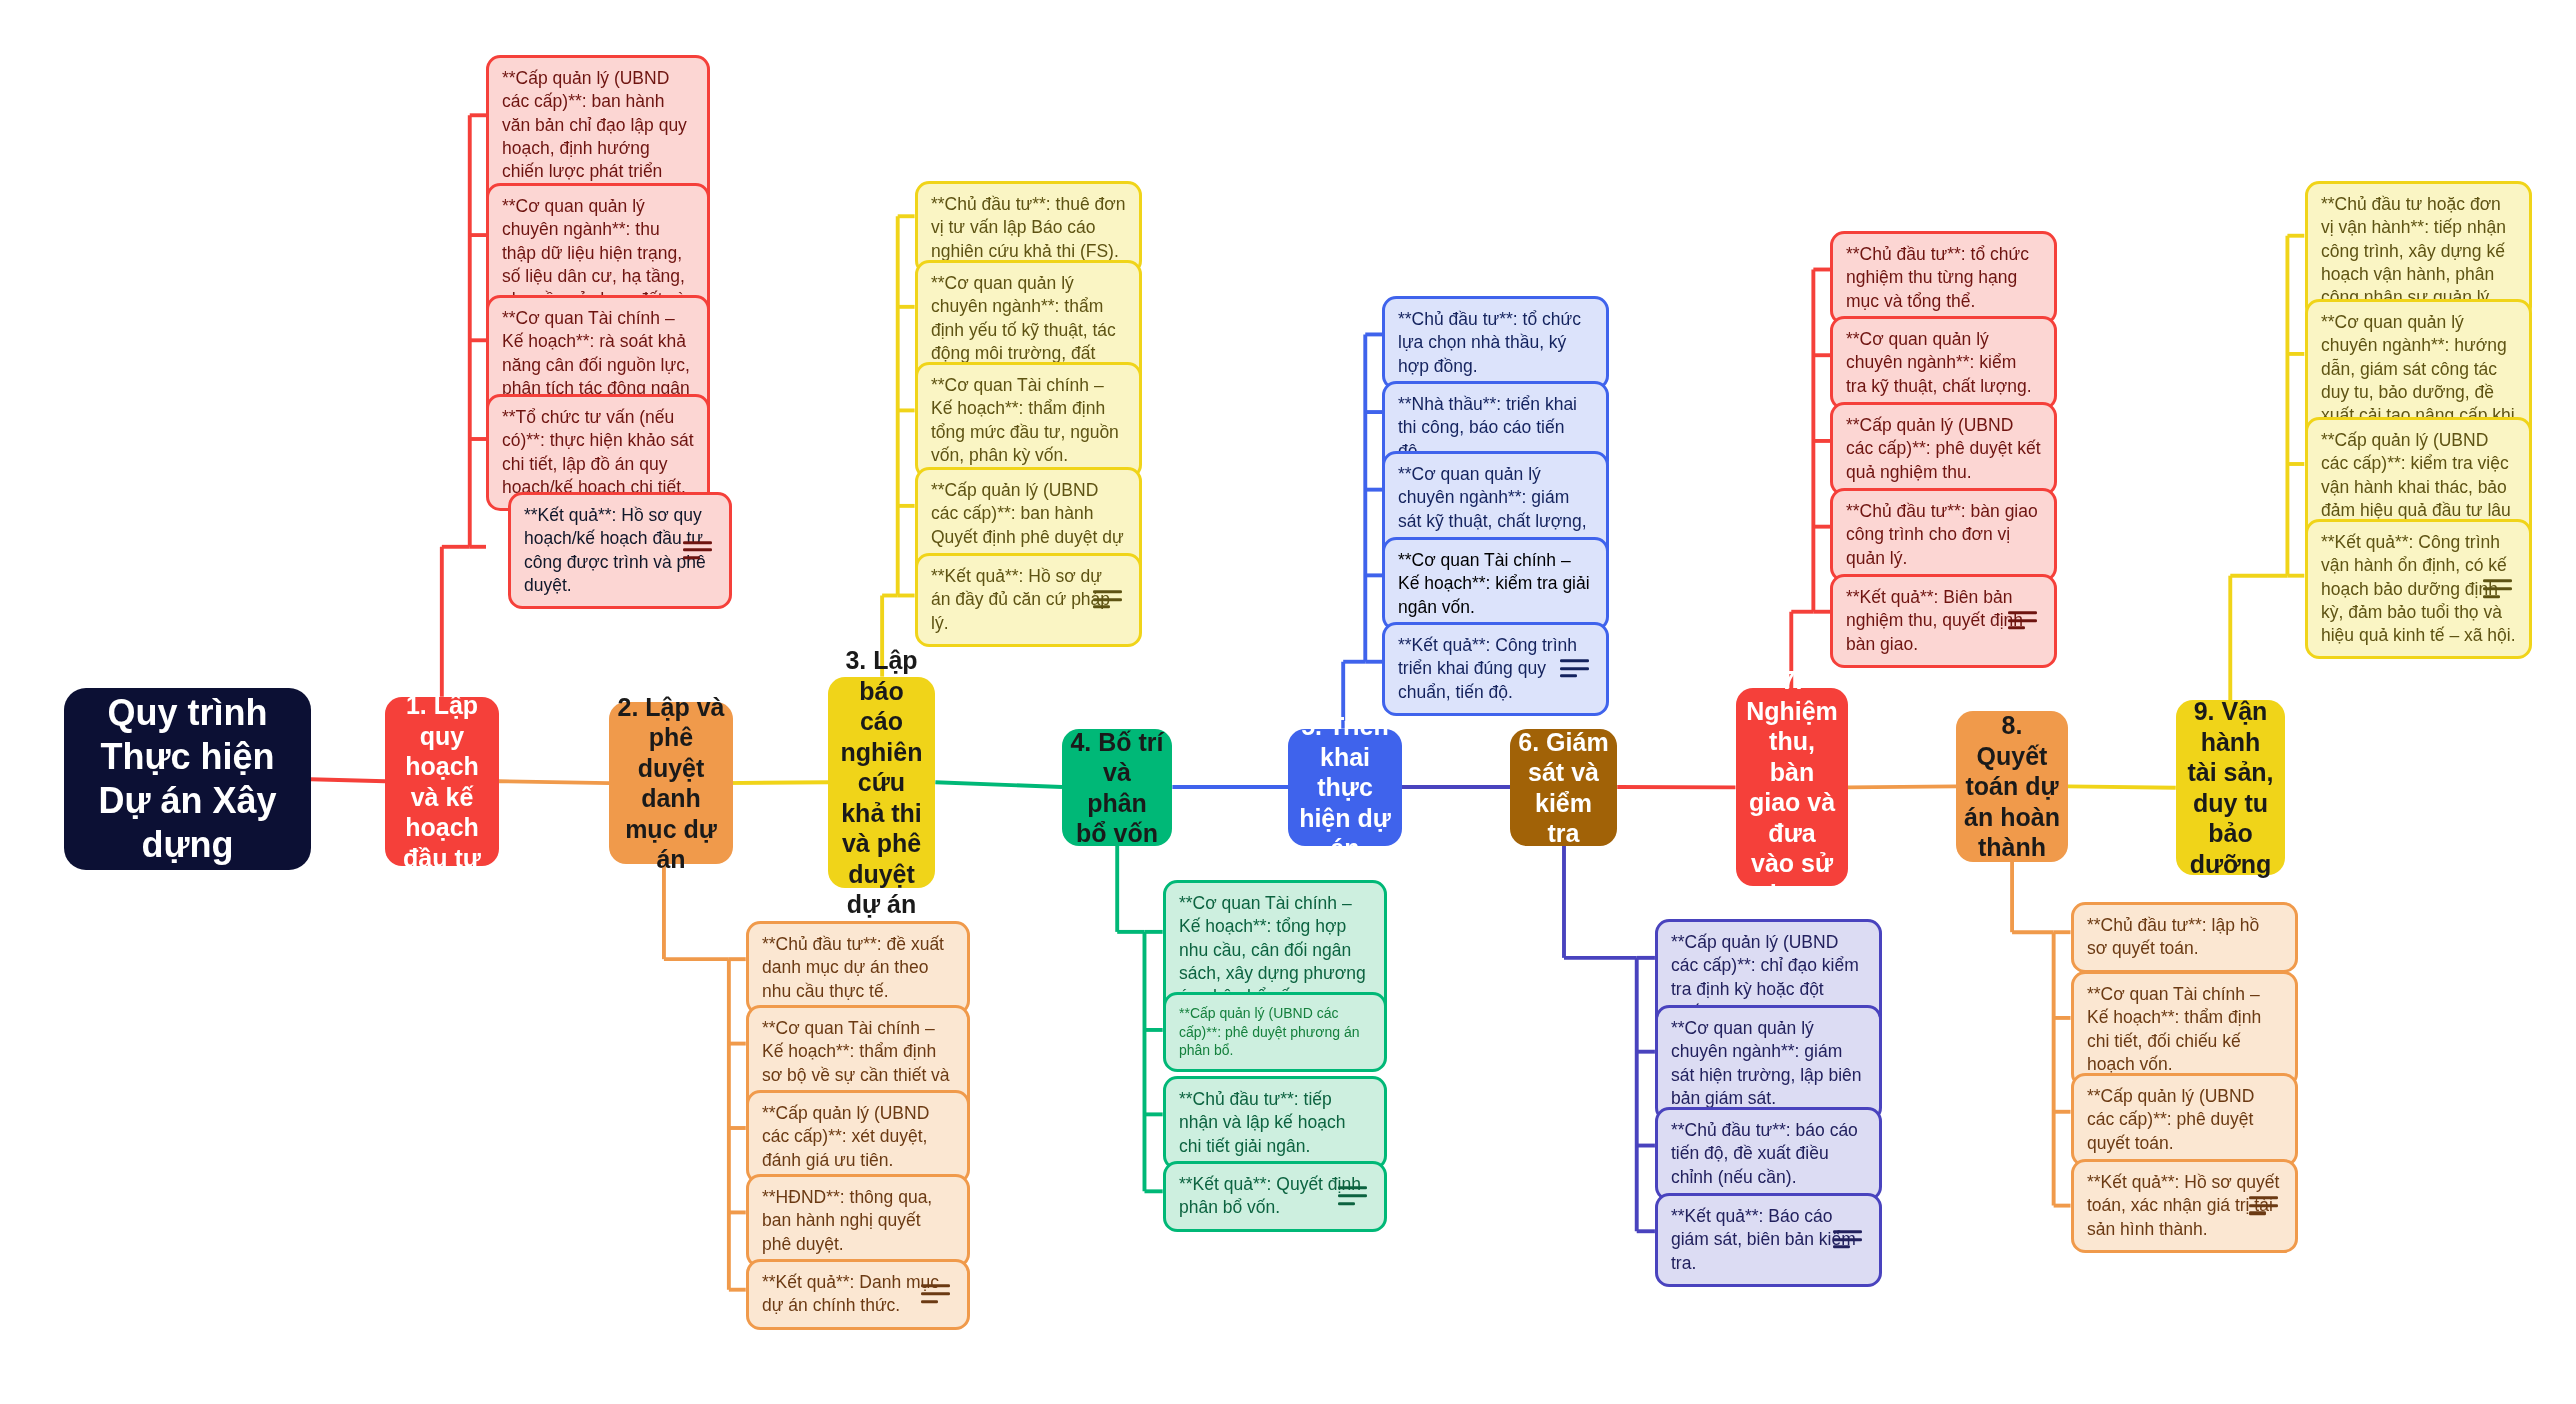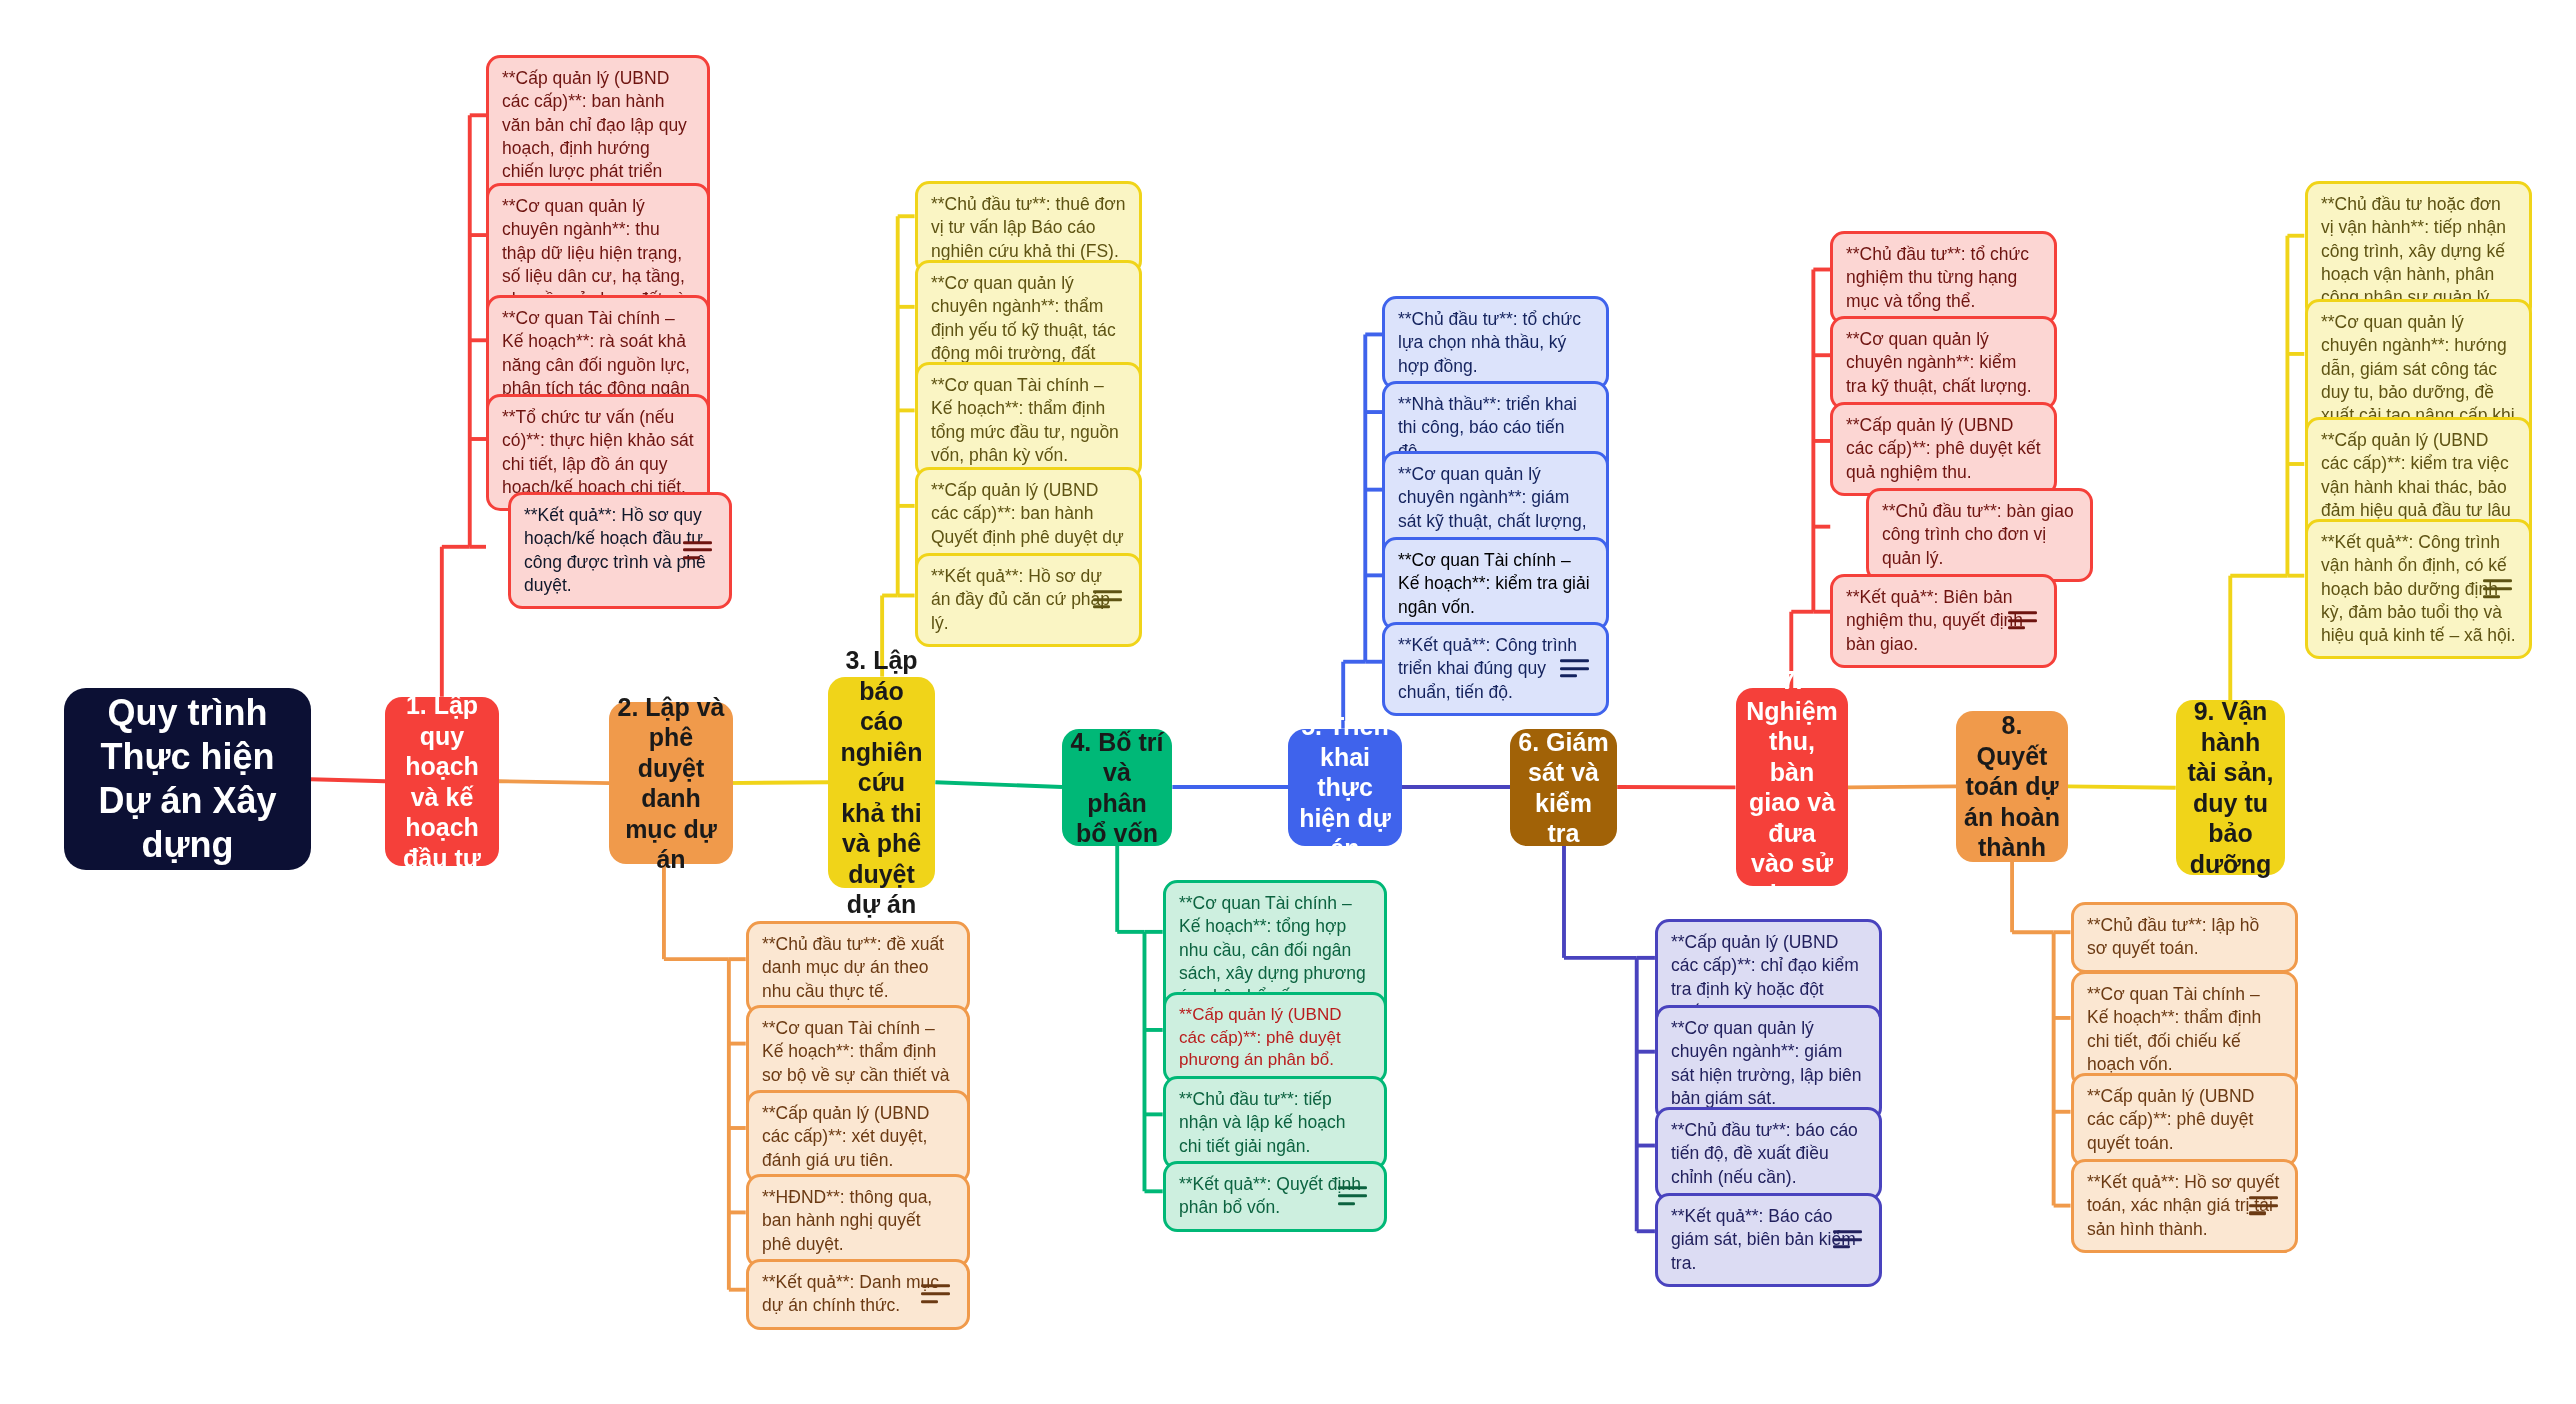--- a/index.html
+++ b/index.html
@@ -199,21 +199,21 @@
         <i style="background: rgb(94, 83, 19);"></i>
         <i style="background: rgb(94, 83, 19);"></i>
       </div>
     </div>
     <div class="branch-node" style="left: 1062px; top: 729px; width: 110px; height: 117px; background: rgb(0, 184, 119); color: rgb(26, 26, 26); font-size: 25px;">
       <span>4. Bố trí và phân bổ vốn</span>
     </div>
     <div class="leaf" style="left: 1163px; top: 880px; width: 224px; min-height: 104px; background: rgb(205, 239, 223); border-color: rgb(0, 184, 119); color: rgb(12, 99, 64); font-size: 17.5px;">
       <span class="txt">**Cơ quan Tài chính – Kế hoạch**: tổng hợp nhu cầu, cân đối ngân sách, xây dựng phương án phân bổ vốn.</span>
     </div>
-    <div class="leaf" style="left: 1163px; top: 992px; width: 224px; min-height: 77px; background: rgb(205, 239, 223); border-color: rgb(0, 184, 119); color: #b91c1c; font-size: 17px;">
+    <div class="leaf" style="left: 1163px; top: 992px; width: 224px; min-height: 77px; background: rgb(205, 239, 223); border-color: rgb(0, 184, 119); color: #15803d; font-size: 14px;">
       <span class="txt">**Cấp quản lý (UBND các cấp)**: phê duyệt phương án phân bổ.</span>
     </div>
     <div class="leaf" style="left: 1163px; top: 1076px; width: 224px; min-height: 77px; background: rgb(205, 239, 223); border-color: rgb(0, 184, 119); color: rgb(12, 99, 64); font-size: 17.5px;">
       <span class="txt">**Chủ đầu tư**: tiếp nhận và lập kế hoạch chi tiết giải ngân.</span>
     </div>
     <div class="leaf" style="left: 1163px; top: 1161px; width: 224px; min-height: 62px; background: rgb(205, 239, 223); border-color: rgb(0, 184, 119); color: rgb(12, 99, 64); font-size: 17.5px;">
       <span class="txt">**Kết quả**: Quyết định phân bổ vốn.</span>
       <div class="collapse-icon">
         <i style="background: rgb(12, 99, 64);"></i>
         <i style="background: rgb(12, 99, 64);"></i>
@@ -268,21 +268,21 @@
     </div>
     <div class="leaf" style="left: 1830px; top: 231px; width: 227px; min-height: 78px; background: rgb(252, 214, 211); border-color: rgb(245, 64, 58); color: rgb(110, 20, 16); font-size: 17.5px;">
       <span class="txt">**Chủ đầu tư**: tổ chức nghiệm thu từng hạng mục và tổng thể.</span>
     </div>
     <div class="leaf" style="left: 1830px; top: 316px; width: 227px; min-height: 78px; background: rgb(252, 214, 211); border-color: rgb(245, 64, 58); color: rgb(110, 20, 16); font-size: 17.5px;">
       <span class="txt">**Cơ quan quản lý chuyên ngành**: kiểm tra kỹ thuật, chất lượng.</span>
     </div>
     <div class="leaf" style="left: 1830px; top: 402px; width: 227px; min-height: 78px; background: rgb(252, 214, 211); border-color: rgb(245, 64, 58); color: rgb(110, 20, 16); font-size: 17.5px;">
       <span class="txt">**Cấp quản lý (UBND các cấp)**: phê duyệt kết quả nghiệm thu.</span>
     </div>
-    <div class="leaf" style="left: 1830px; top: 488px; width: 227px; min-height: 78px; background: rgb(252, 214, 211); border-color: rgb(245, 64, 58); color: rgb(110, 20, 16); font-size: 17.5px; margin-left: 36px;">
+    <div class="leaf" style="left: 1830px; top: 488px; width: 227px; min-height: 78px; background: rgb(252, 214, 211); border-color: rgb(245, 64, 58); color: rgb(110, 20, 16); font-size: 17.5px;">
       <span class="txt">**Chủ đầu tư**: bàn giao công trình cho đơn vị quản lý.</span>
     </div>
     <div class="leaf" style="left: 1830px; top: 574px; width: 227px; min-height: 77px; background: rgb(252, 214, 211); border-color: rgb(245, 64, 58); color: rgb(110, 20, 16); font-size: 17.5px;">
       <span class="txt">**Kết quả**: Biên bản nghiệm thu, quyết định bàn giao.</span>
       <div class="collapse-icon">
         <i style="background: rgb(110, 20, 16);"></i>
         <i style="background: rgb(110, 20, 16);"></i>
         <i style="background: rgb(110, 20, 16);"></i>
       </div>
     </div>

